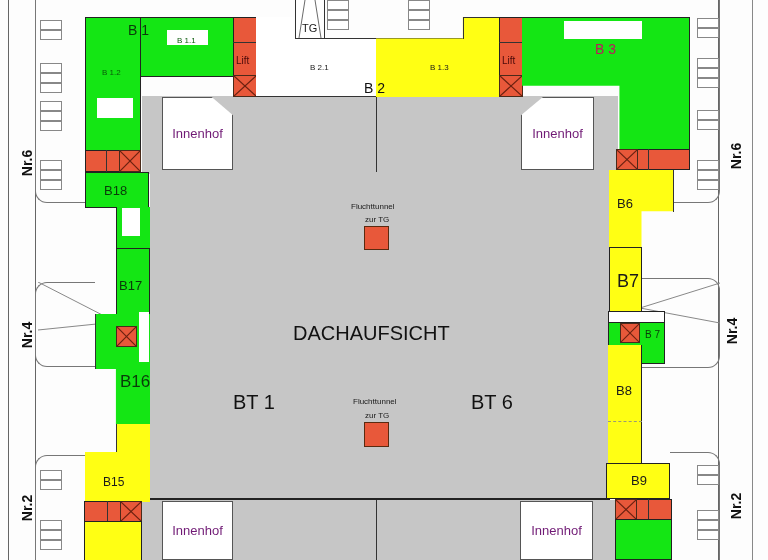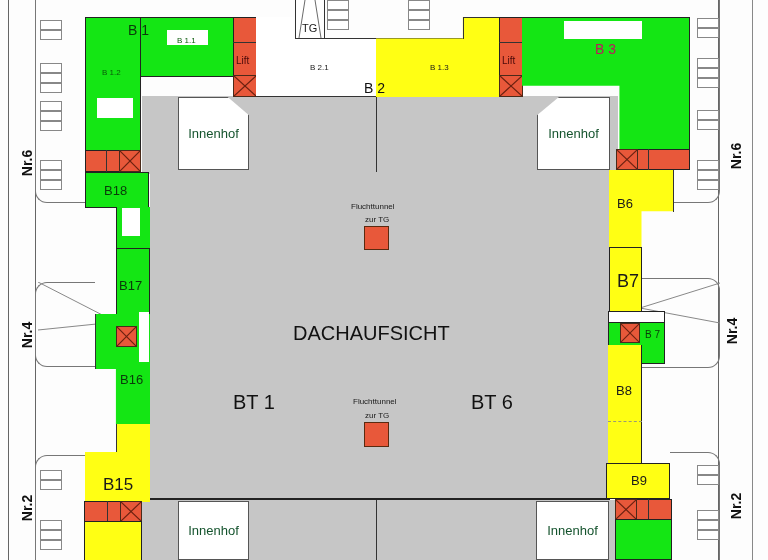--- a/index.html
+++ b/index.html
@@ -11,21 +11,21 @@
   .gray { background:#c6c6c6; }
   .red { background:#e8583a; }
   .bd { border:1px solid #222; }
   .lbl { position:absolute; color:#1a1a1a; white-space:nowrap; }
   .lbl-green { color:#0a5a0a; }
   .line { position:absolute; background:#333; }
   .thin { position:absolute; border:1px solid #777; box-sizing:border-box; }
   .xbox { position:absolute; box-sizing:border-box; border:1px solid #4a2a1a; background:#e8583a; overflow:hidden; }
   .xbox svg { position:absolute; left:0; top:0; width:100%; height:100%; }
   .vtext { position:absolute; transform:rotate(-90deg); transform-origin:center; font-weight:bold; font-size:14px; color:#111; white-space:nowrap; }
-  .innenhof { position:absolute; background:#fff; border:1px solid #555; box-sizing:border-box; color:#14532d; font-size:13px; display:flex; align-items:center; justify-content:center;margin-left:16px; }
+  .innenhof { position:absolute; background:#fff; border:1px solid #555; box-sizing:border-box; color:#701a75; font-size:13px; display:flex; align-items:center; justify-content:center; }
   .park { position:absolute; border:1px solid #888; box-sizing:border-box; background:#fff; }
 </style>
 </head>
 <body>
 
 <div class="line" style="left:8px;top:0;width:1px;height:560px;background:#666;"></div>
 <div class="line" style="left:35px;top:0;width:1px;height:560px;background:#666;"></div>
 
 <div class="line" style="left:718px;top:0;width:1px;height:560px;background:#666;"></div>
 <div class="line" style="left:752px;top:0;width:1px;height:560px;background:#888;"></div>
@@ -185,25 +185,25 @@
 
 <div class="abs green" style="left:95px;top:314px;width:55px;height:110px;clip-path:polygon(0 0,100% 0,100% 100%,38% 100%,38% 50%,0 50%);"></div>
 <div class="line" style="left:95px;top:314px;width:1px;height:55px;"></div>
 <div class="xbox" style="left:116px;top:326px;width:21px;height:21px;">
     <svg viewBox="0 0 10 10" preserveAspectRatio="none">
       <line x1="0" y1="0" x2="10" y2="10" stroke="#6a2010" stroke-width="0.6"></line>
       <line x1="10" y1="0" x2="0" y2="10" stroke="#6a2010" stroke-width="0.6"></line>
     </svg>
   </div>
 <div class="abs white" style="left:139px;top:312px;width:10px;height:50px;"></div>
-<span class="lbl lbl-green" style="left:120px;top:372px;font-size:13px;color:#0a3a0a;">B16</span>
+<span class="lbl lbl-green" style="left:120px;top:372px;font-size:17px;color:#0a3a0a;">B16</span>
 
 <div class="abs yellow" style="left:85px;top:424px;width:65px;height:78px;clip-path:polygon(48% 0,100% 0,100% 100%,0 100%,0 36%,48% 36%);"></div>
 <div class="line" style="left:116px;top:424px;width:1px;height:28px;"></div>
-<span class="lbl" style="left:103px;top:475px;font-size:17px;">B15</span>
+<span class="lbl" style="left:103px;top:475px;font-size:12px;">B15</span>
 
 <div class="abs red bd" style="left:84px;top:501px;width:58px;height:21px;"></div>
 <div class="line" style="left:107px;top:501px;width:1px;height:21px;"></div>
 <div class="xbox" style="left:120px;top:501px;width:22px;height:21px;">
     <svg viewBox="0 0 10 10" preserveAspectRatio="none">
       <line x1="0" y1="0" x2="10" y2="10" stroke="#6a2010" stroke-width="0.6"></line>
       <line x1="10" y1="0" x2="0" y2="10" stroke="#6a2010" stroke-width="0.6"></line>
     </svg>
   </div>
 <div class="abs yellow bd" style="left:84px;top:521px;width:58px;height:40px;"></div>

